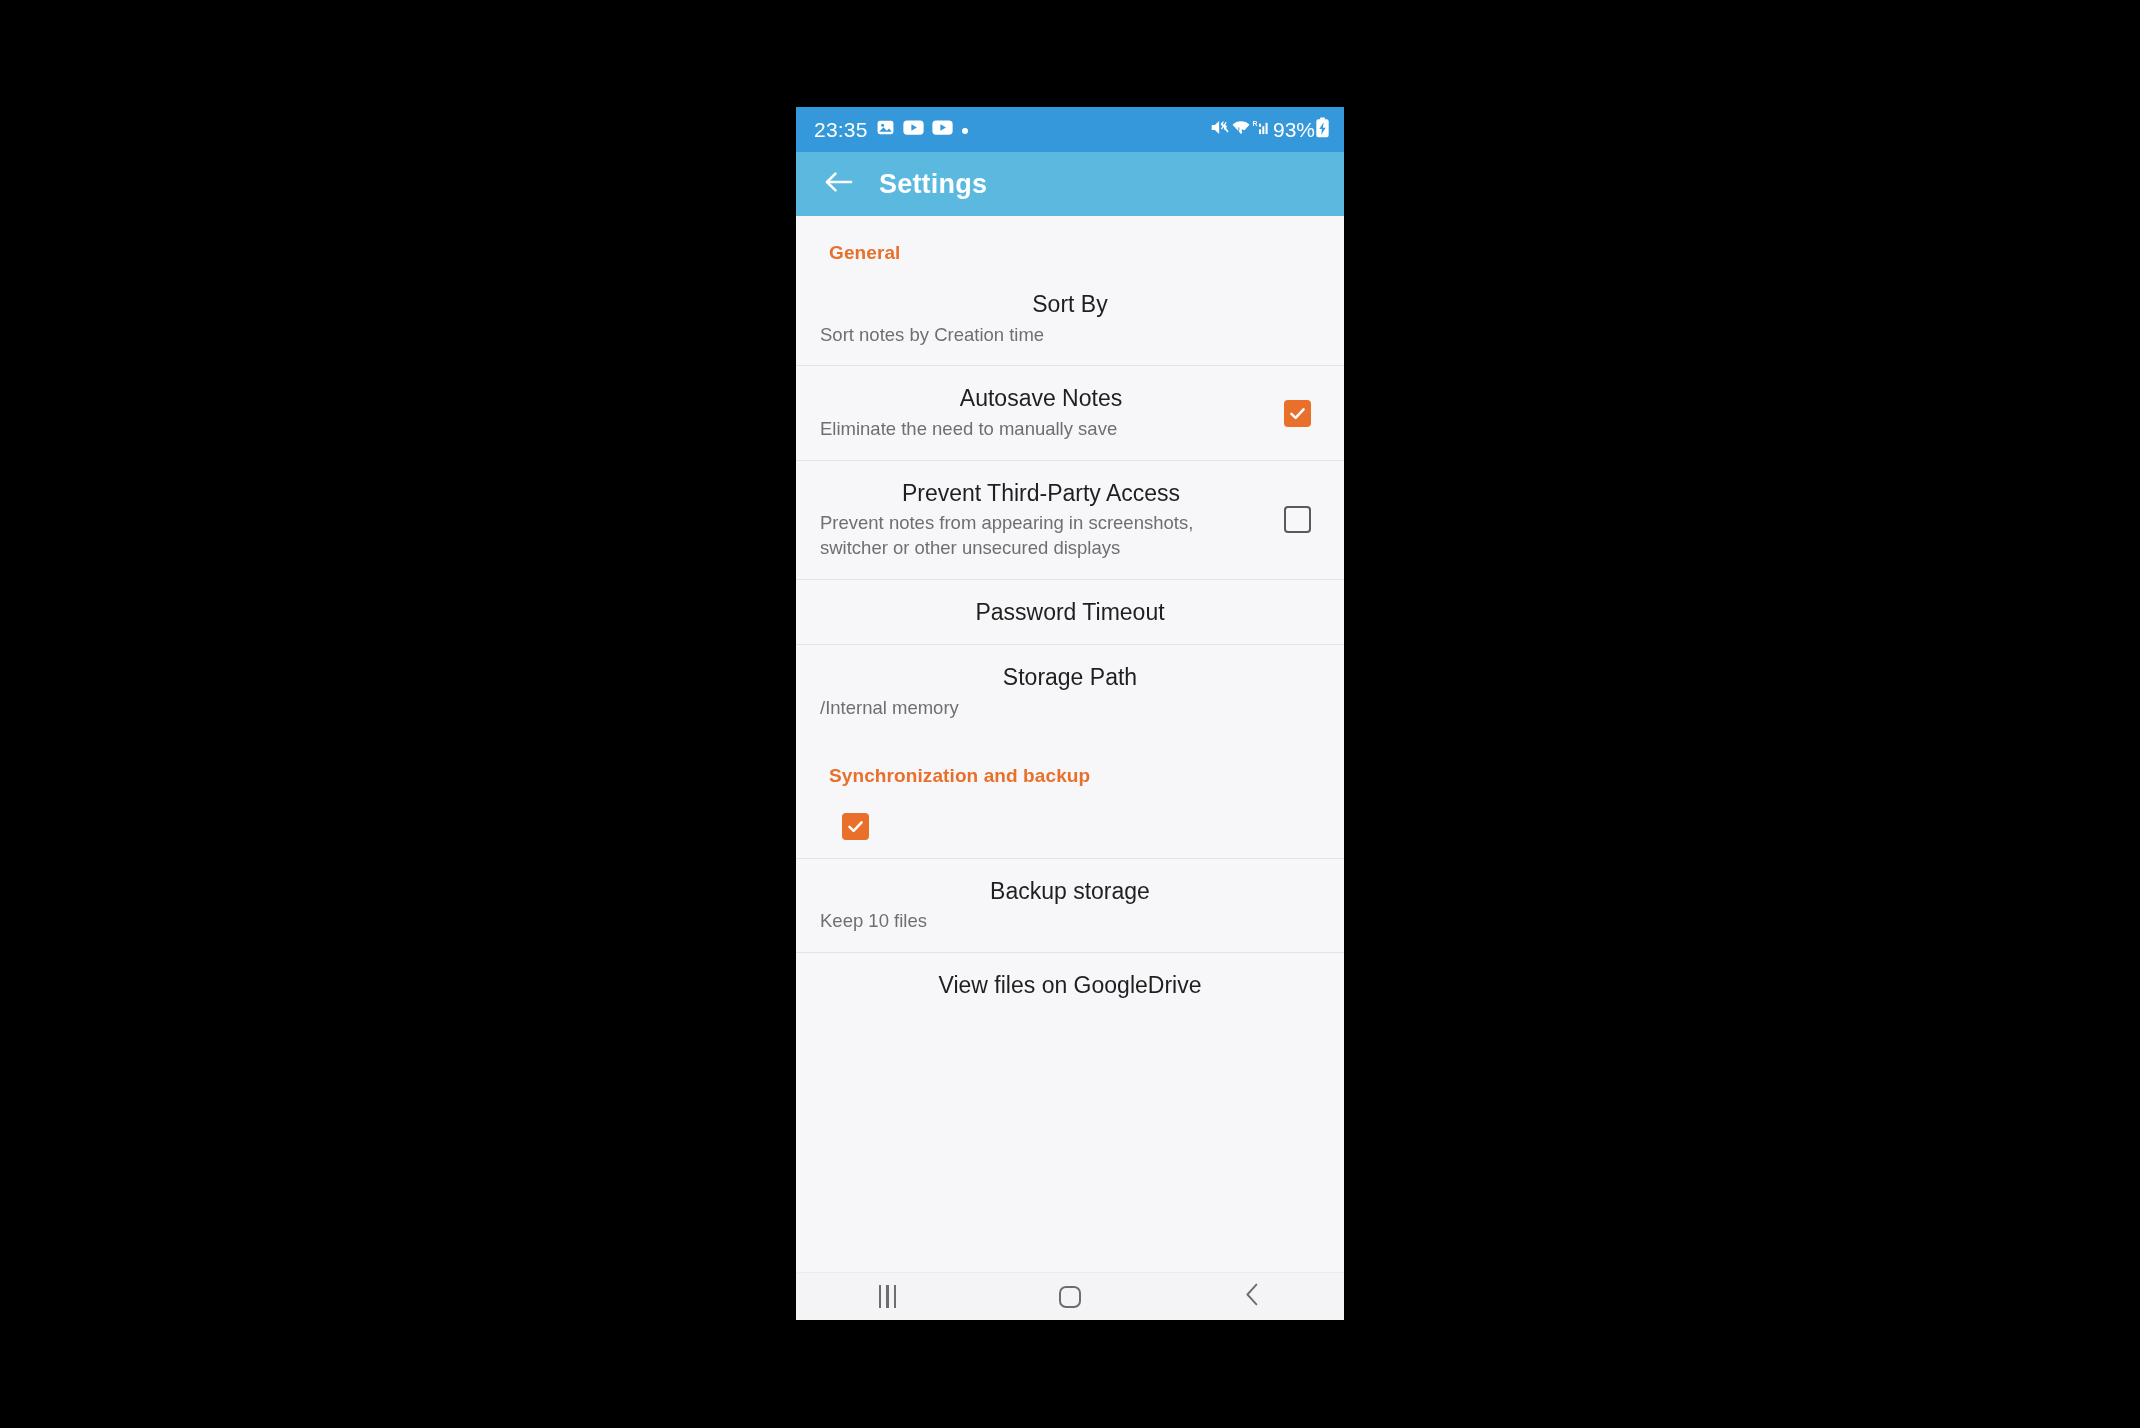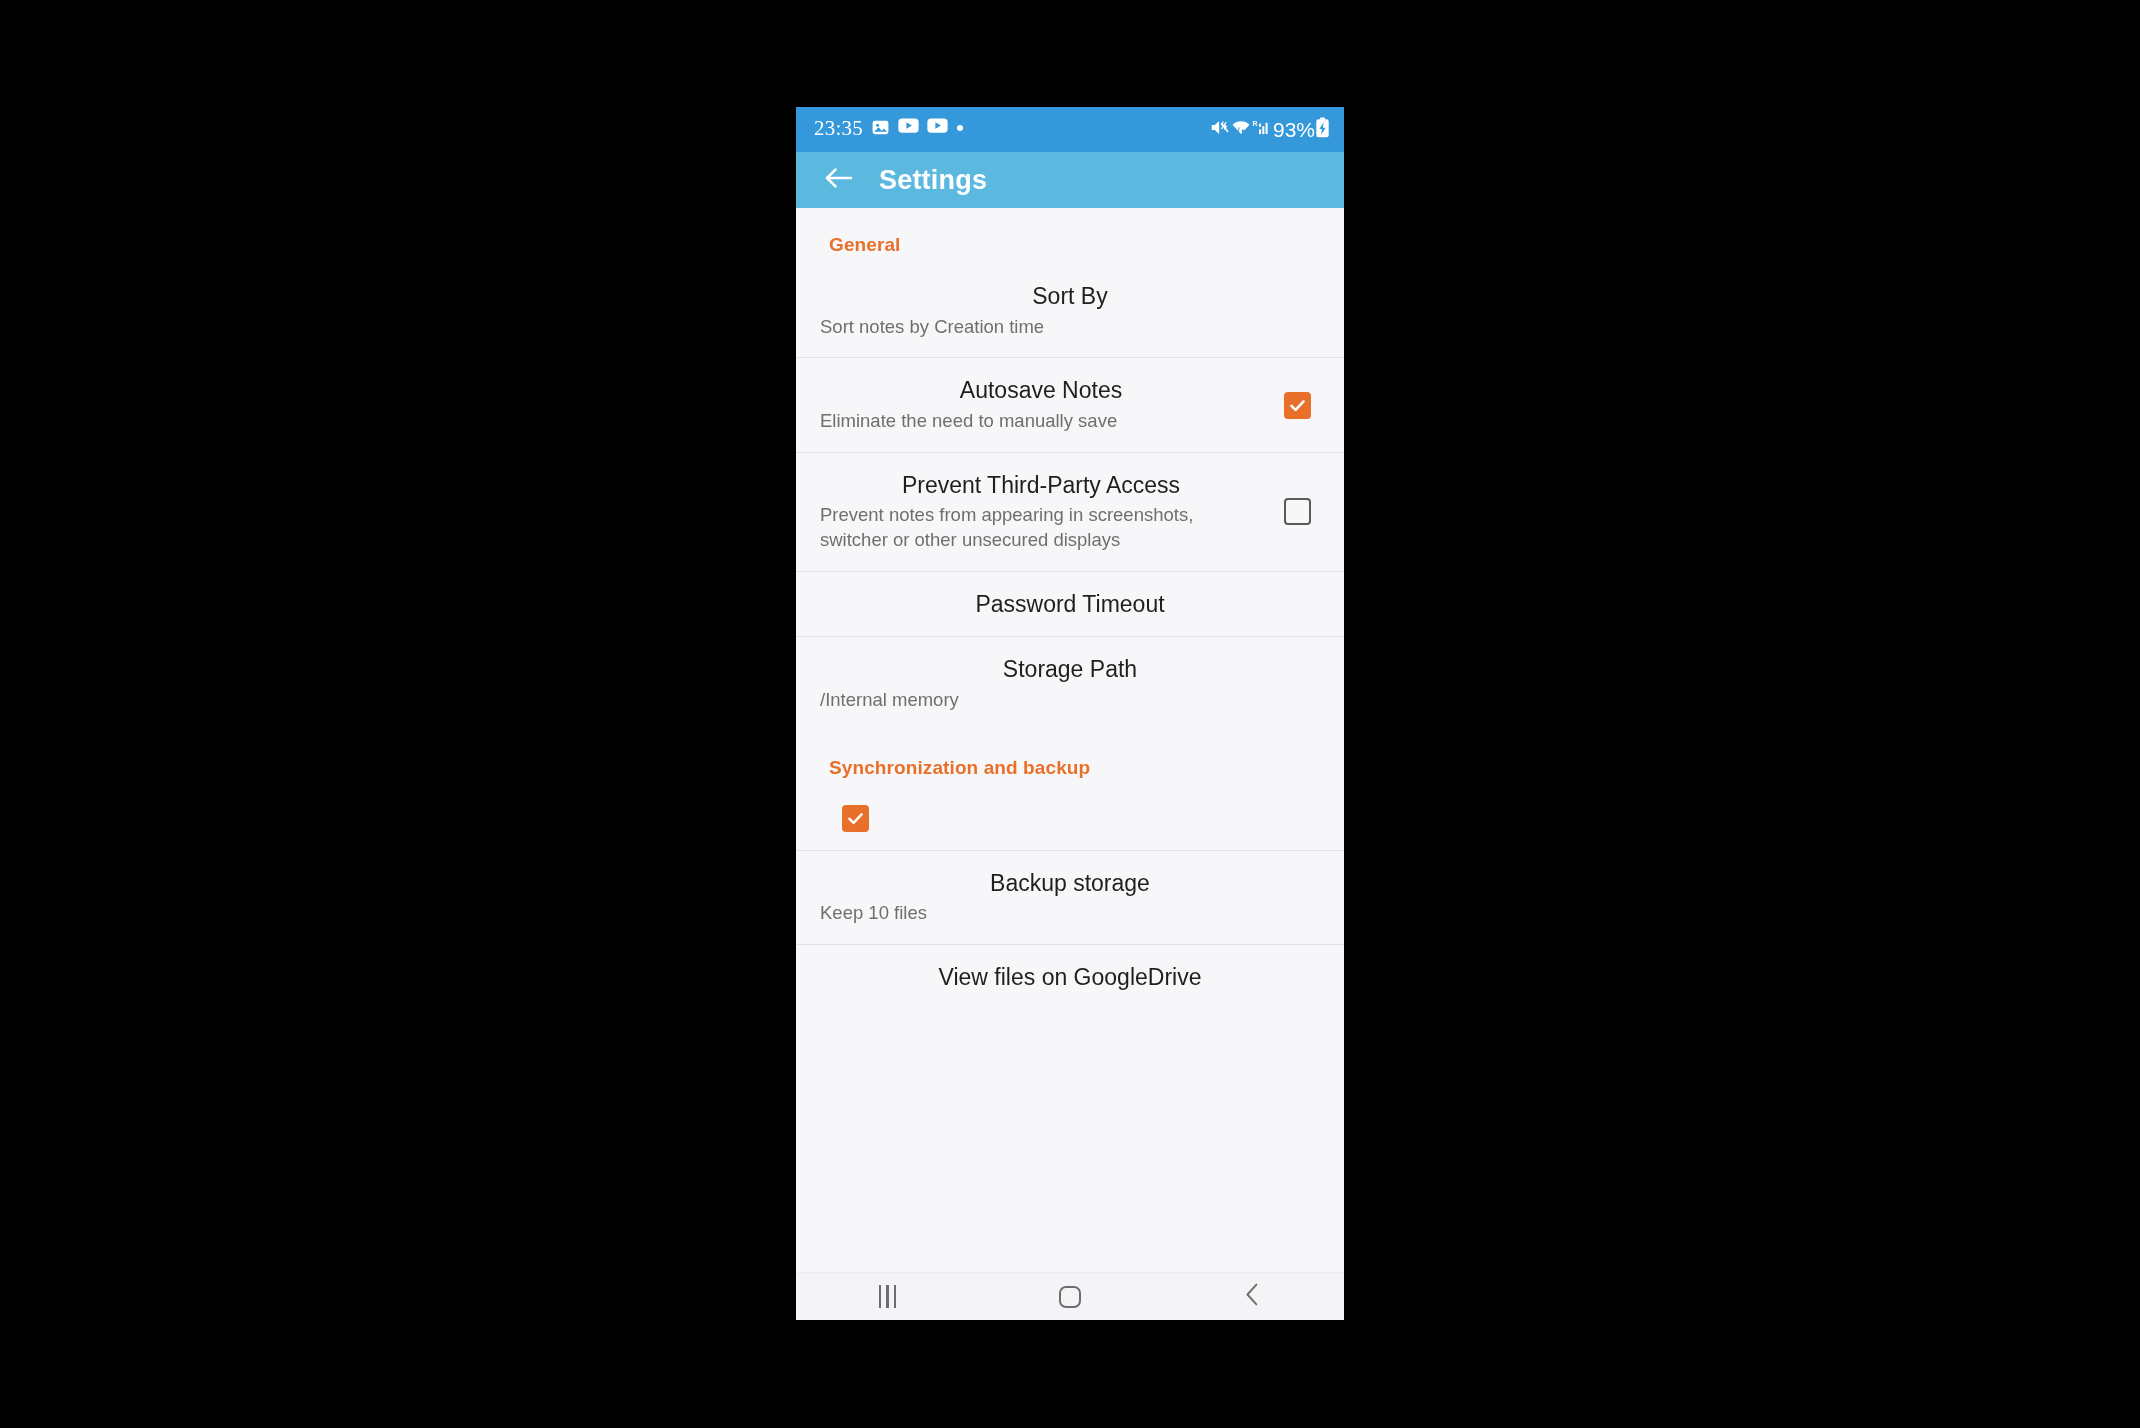--- a/index.html
+++ b/index.html
@@ -33,23 +33,22 @@
     background: #3498db;
     display: flex;
     align-items: center;
     justify-content: space-between;
     padding: 0 14px 0 18px;
     box-sizing: border-box;
     color: #ffffff;
   }
   #status-left {
     display: flex;
-    align-items: flex-start;
+    align-items: center;
     gap: 8px;
-    font-family: Liberation Serif, serif;
   }
   #status-right {
     display: flex;
     align-items: center;
     gap: 0;
   }
   .status-clock {
     font-size: 21px;
     font-weight: 400;
     letter-spacing: 0.2px;
@@ -58,21 +57,21 @@
   .status-pct {
     font-size: 21px;
     font-weight: 400;
     line-height: 1;
     margin-left: 1px;
   }
   .sicon { display: block; }
 
   
   #app-bar {
-    height: 56px;
+    height: 64px;
     background: #5bb9e0;
     display: flex;
     align-items: center;
     padding-left: 20px;
     box-sizing: border-box;
   }
   #back-button {
     width: 46px;
     height: 46px;
     display: flex;

